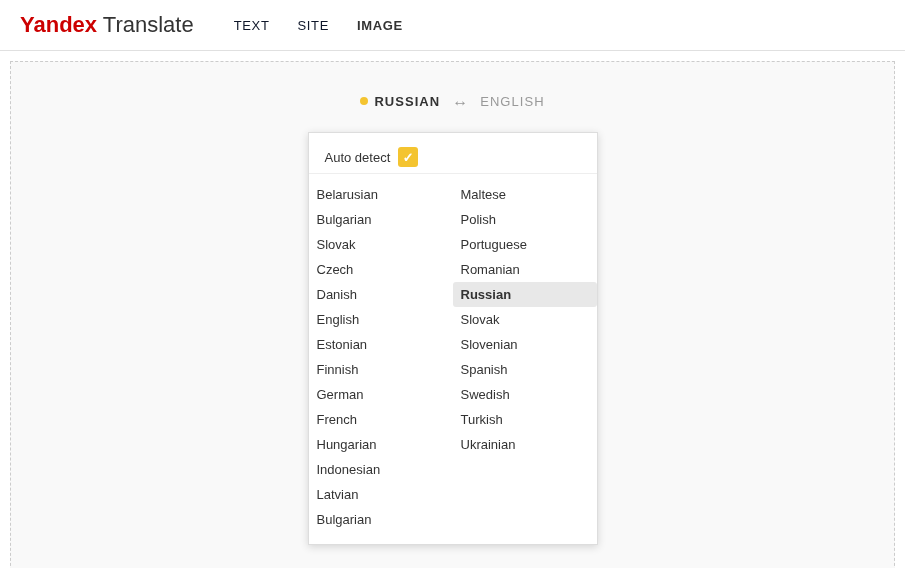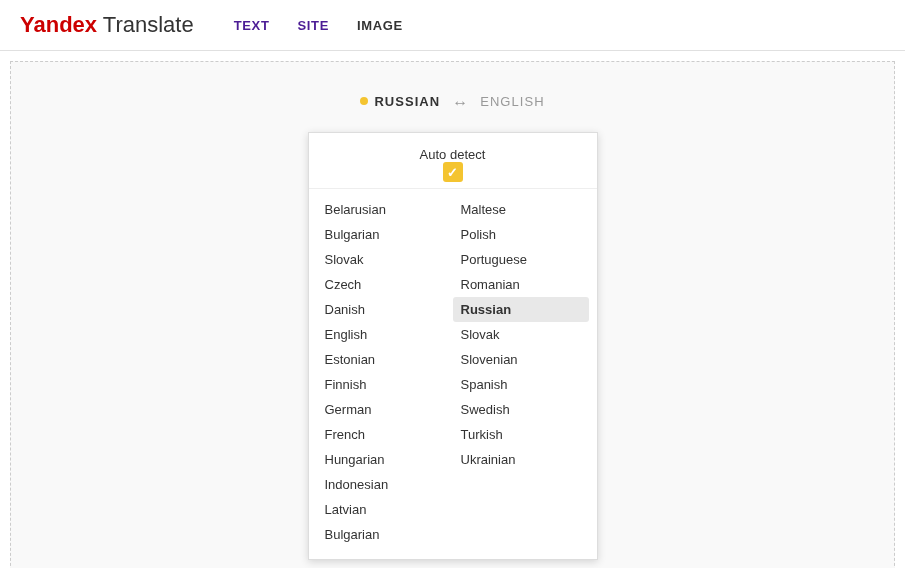--- a/index.html
+++ b/index.html
@@ -25,25 +25,24 @@
       white-space: nowrap;
     }
     .logo-yandex { color: #cc0000; font-weight: bold; }
     .nav {
       display: flex;
       gap: 28px;
       align-items: center;
     }
     .nav-item {
       font-size: 13px;
-      color: #4c1d95;
+      color: #0f172a;
       letter-spacing: 0.05em;
       text-transform: uppercase;
       cursor: pointer;
-      font-weight: bold;
     }
     .nav-item.active {
       color: #333;
       font-weight: bold;
     }
 
     
     .main {
       padding: 30px 20px;
       background: #f9f9f9;
@@ -98,44 +97,44 @@
       box-shadow: 0 2px 8px rgba(0,0,0,0.15);
       width: 290px;
       padding: 8px 0;
       z-index: 10;
     }
 
     .auto-detect-row {
       display: flex;
       align-items: center;
       padding: 6px 16px;
+      gap: 8px;
       border-bottom: 1px solid #eee;
       margin-bottom: 4px;
-      flex-direction: column;
     }
     .auto-detect-label {
       font-size: 13px;
       color: #333;
     }
     .checkmark {
       display: inline-flex;
       align-items: center;
       justify-content: center;
       width: 20px;
       height: 20px;
       background: #f4c430;
       border-radius: 3px;
       color: #fff;
       font-size: 13px;
       font-weight: bold;
     }
 
     .lang-columns {
       display: flex;
-      padding: 4px 8px;
+      padding: 4px 0;
     }
     .lang-col {
       flex: 1;
       display: flex;
       flex-direction: column;
     }
     .lang-option {
       padding: 5px 8px;
       font-size: 13px;
       color: #333;

